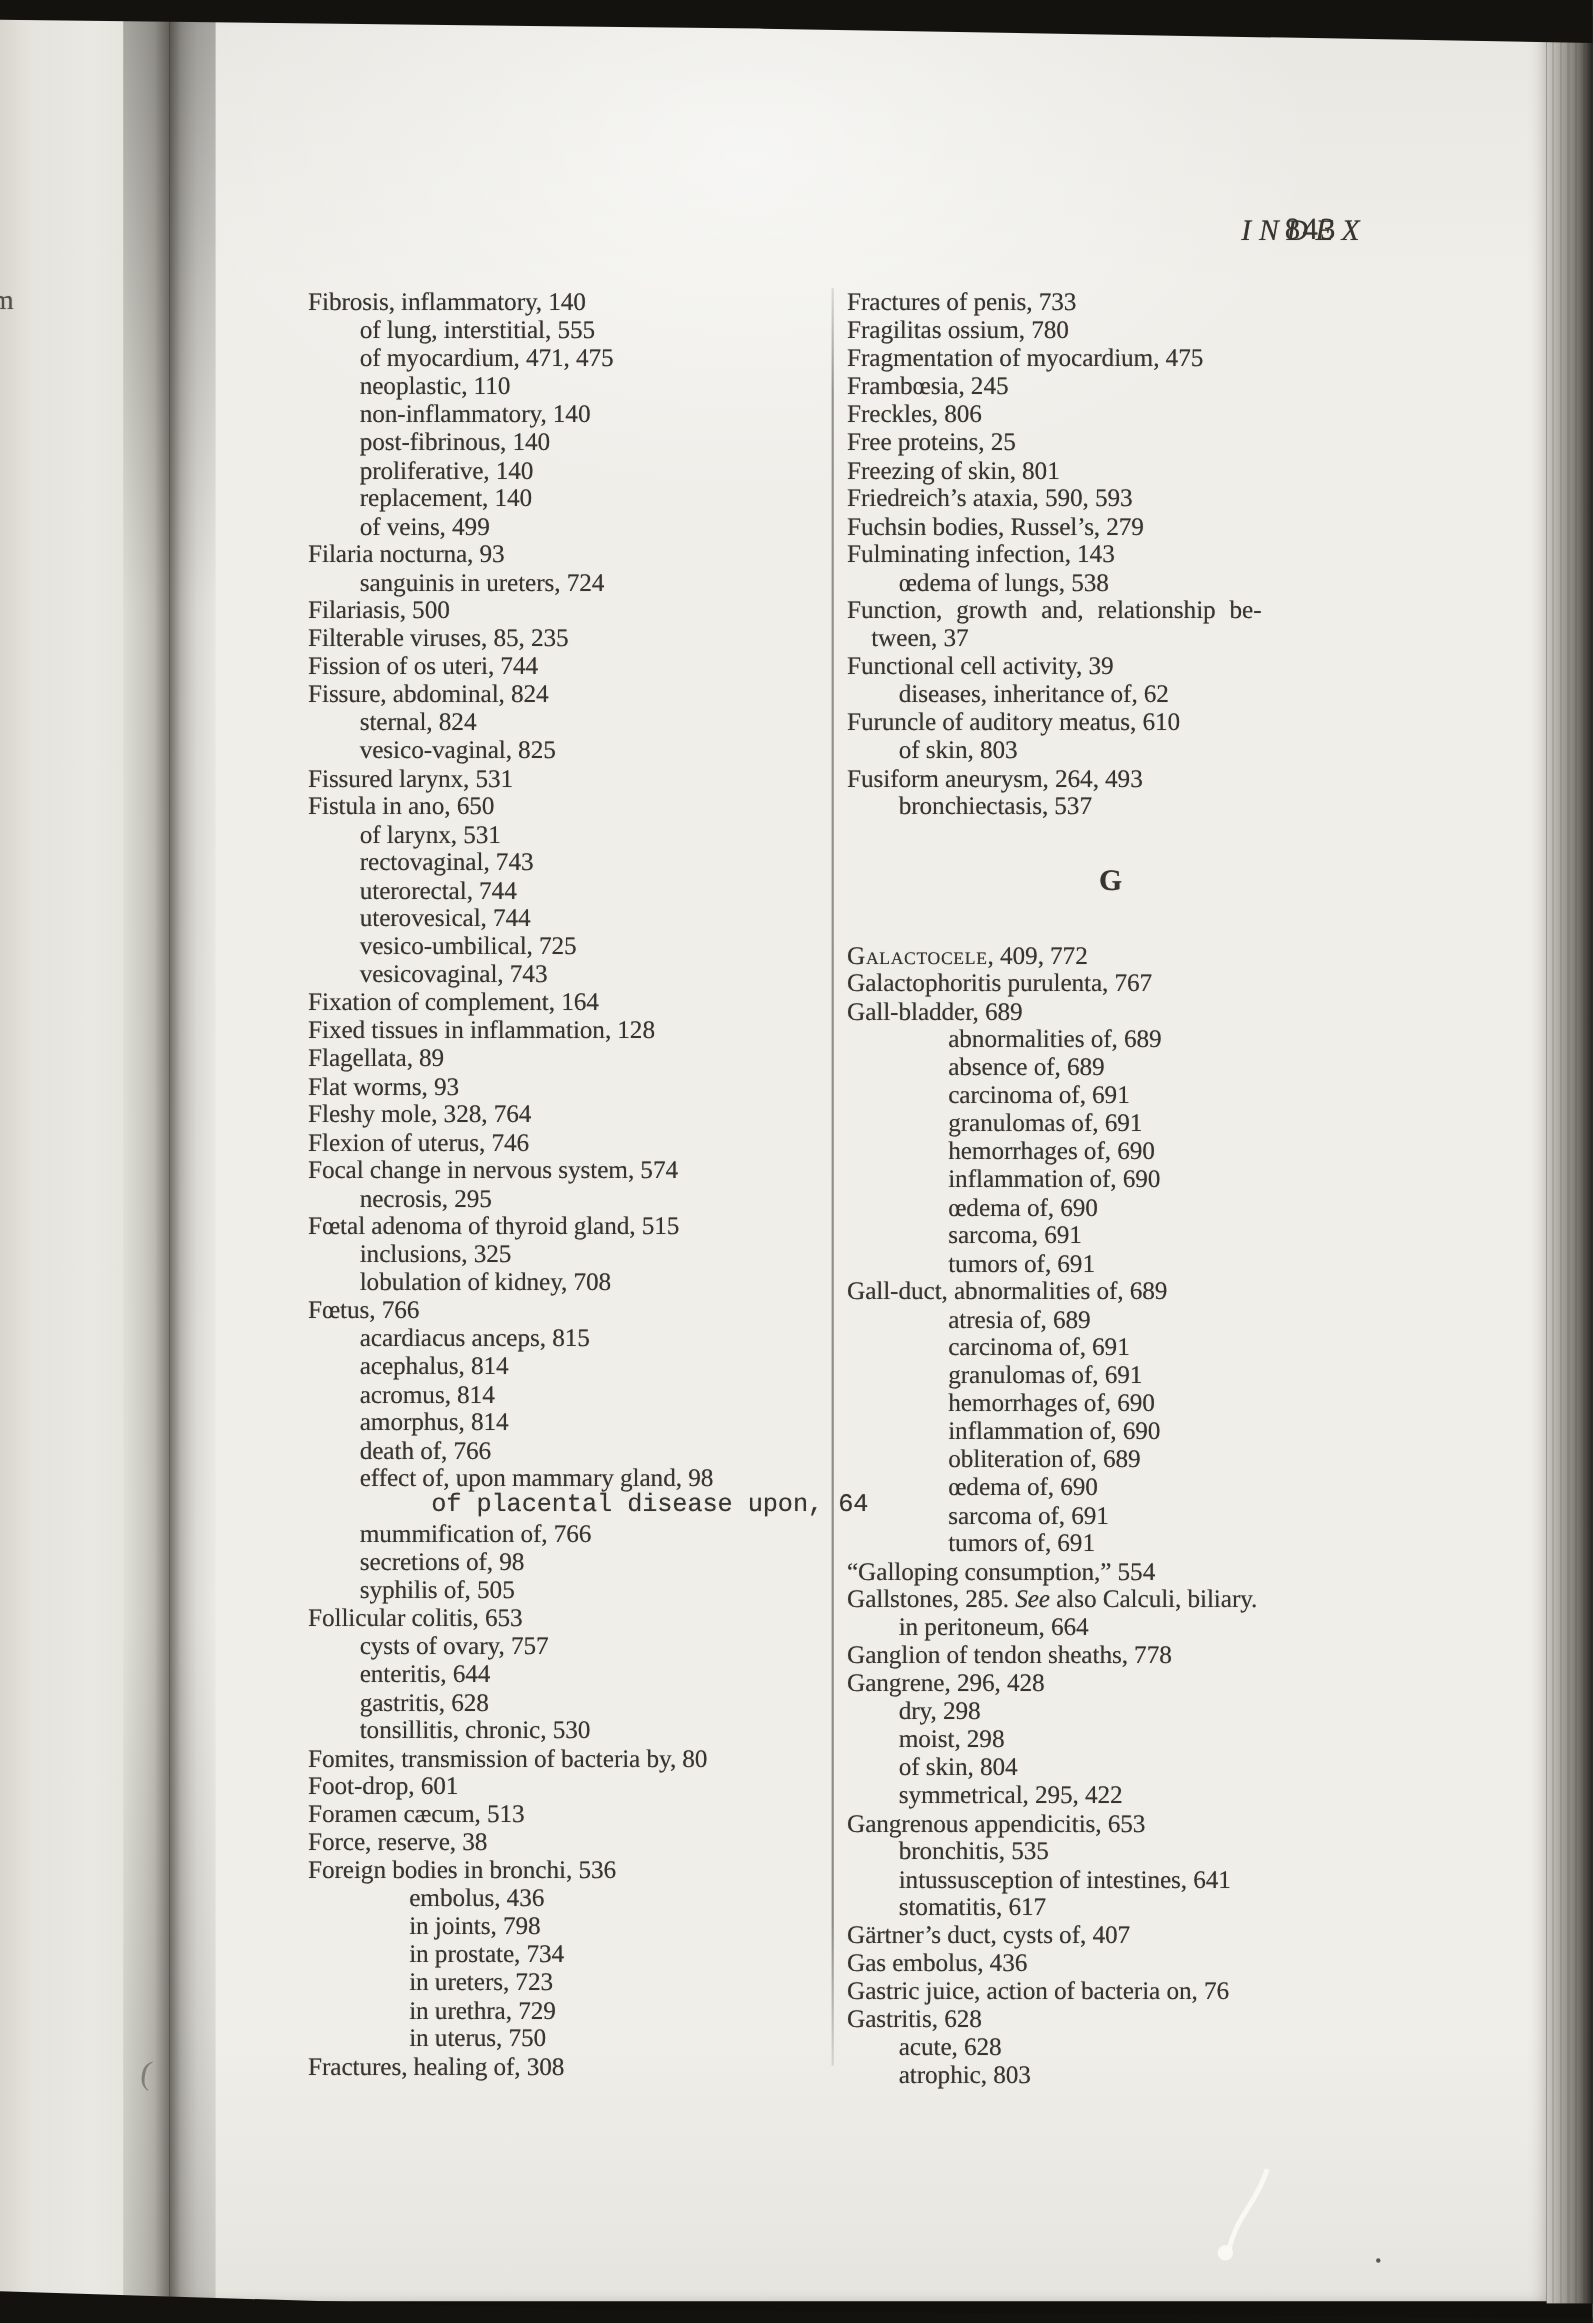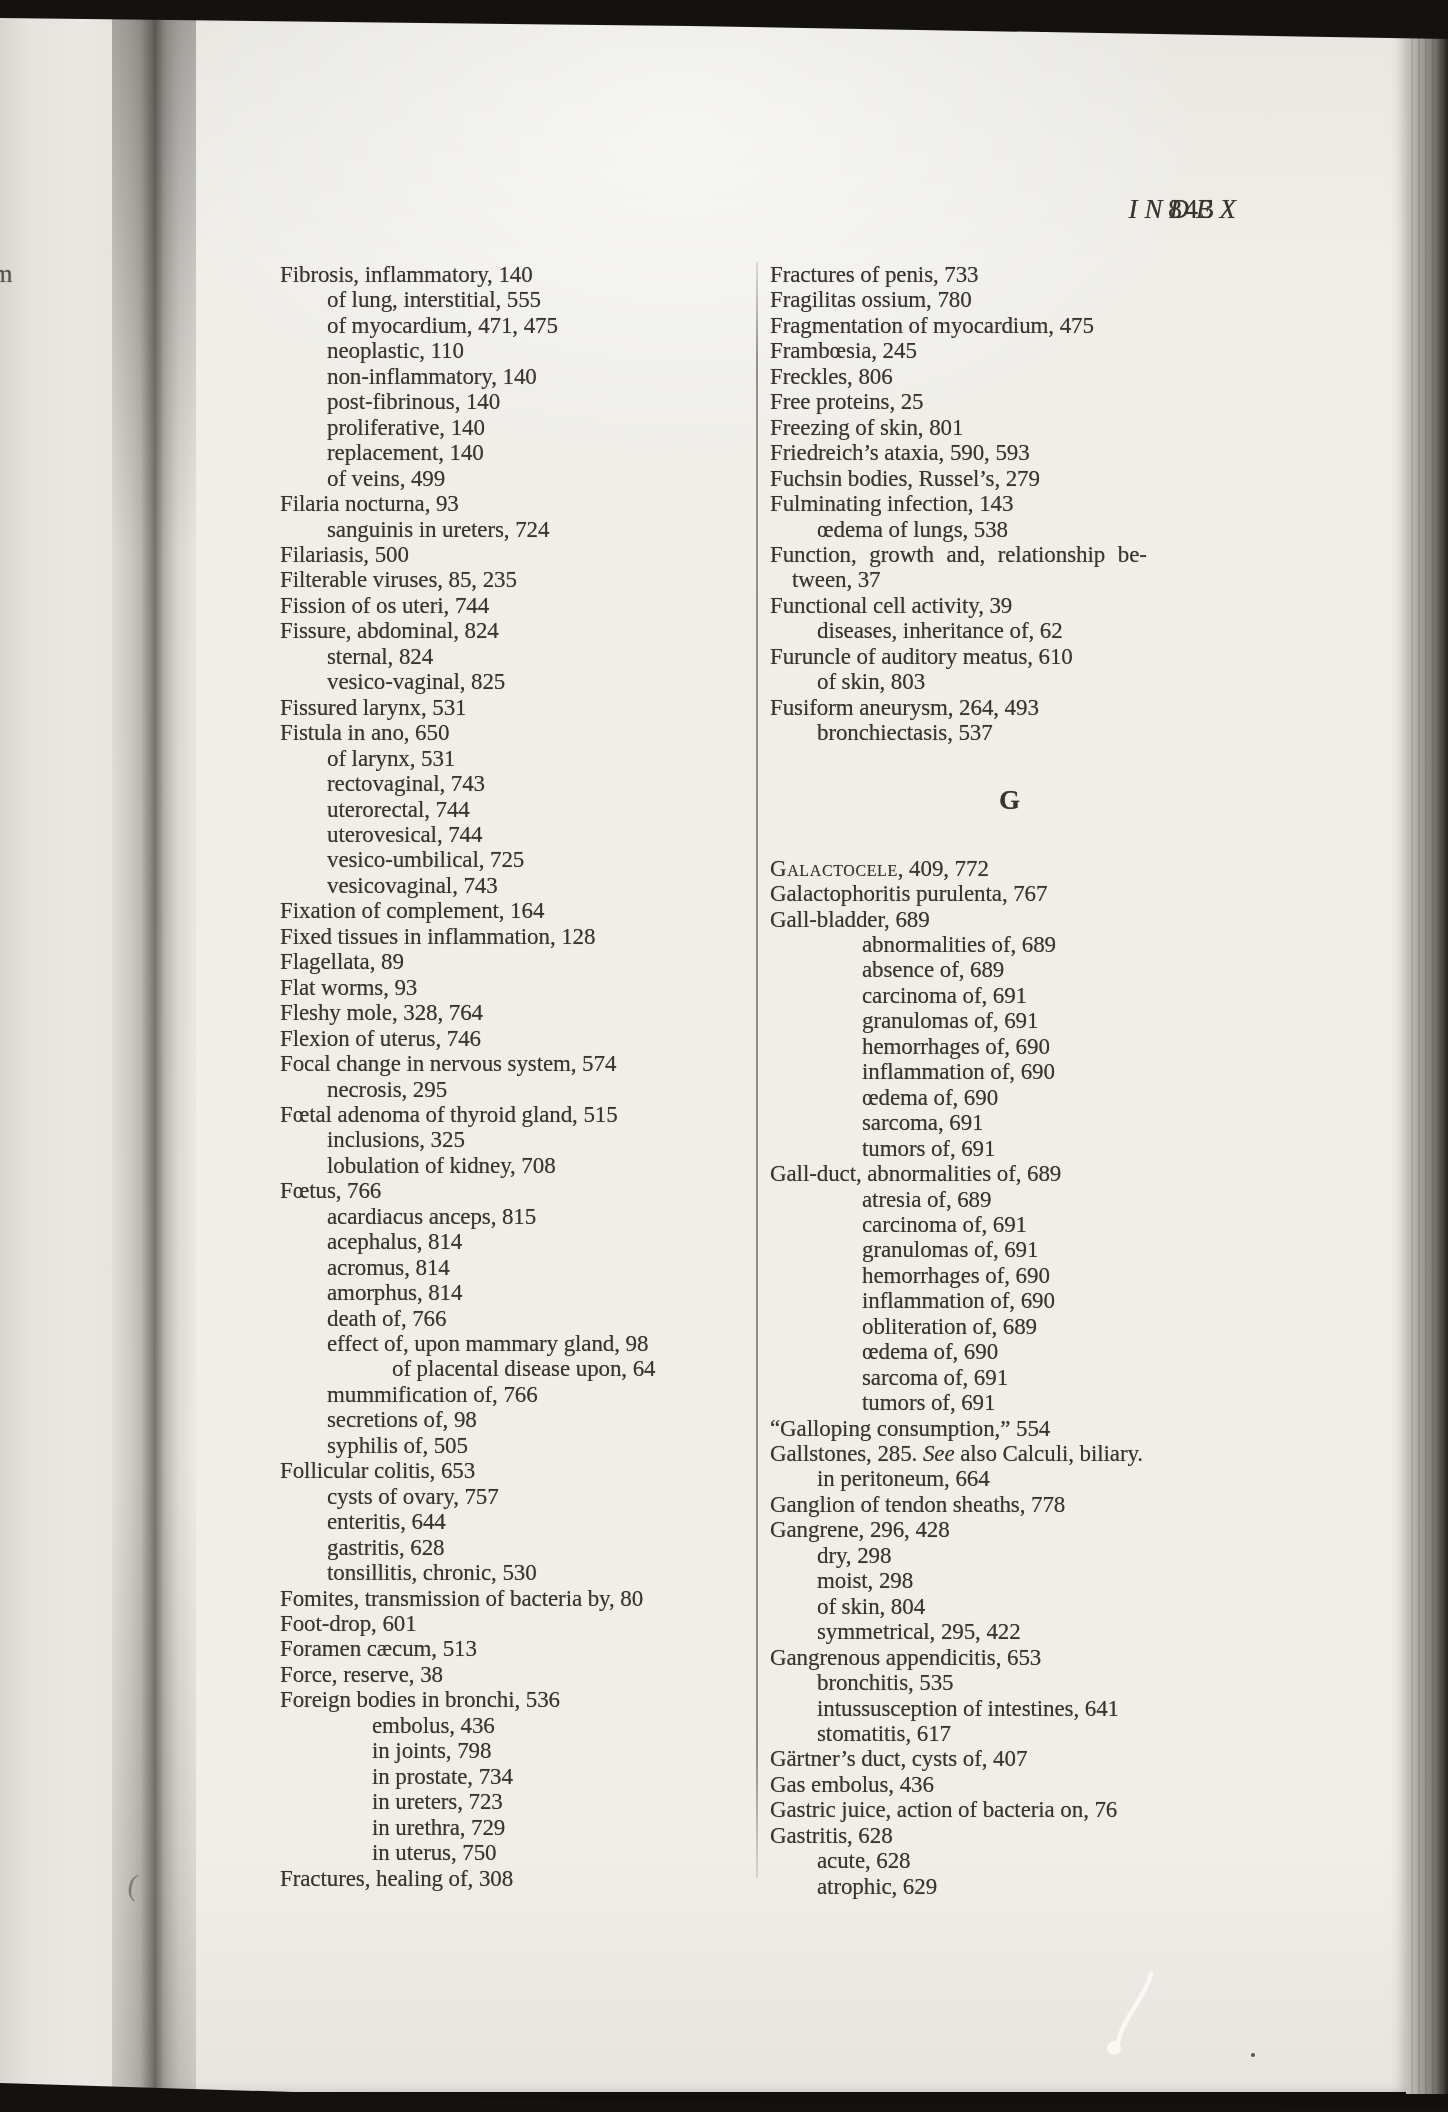--- a/index.html
+++ b/index.html
@@ -66,21 +66,21 @@
   .col-left{left:280px;width:462px;}
   .col-right{left:770px;width:480px;}
   .ln{
     font-size:23px;line-height:25.45px;white-space:nowrap;
     letter-spacing:-.1px;
     text-shadow:0 0 .7px rgba(56,53,47,.55);
   }
   .ind0{padding-left:0;}
   .ind1{padding-left:47px;}
   .ind2{padding-left:92px;}
-  .ind3{padding-left:112px;}
+  .ind3{padding-left:112px;font-family:Liberation Mono, monospace;}
   .indc{padding-left:22px;}
   .wide{word-spacing:7px;}
   .em{font-style:italic;}
   .sc{font-variant:small-caps;letter-spacing:.6px;}
   .gsec{
     height:110px;display:flex;align-items:center;justify-content:center;
     font-size:27px;font-weight:bold;letter-spacing:1px;
     text-shadow:0 0 .7px rgba(56,53,47,.55);
   }
   
@@ -238,21 +238,21 @@
         <div class="ln ind1">symmetrical, 295, 422</div>
         <div class="ln ind0">Gangrenous appendicitis, 653</div>
         <div class="ln ind1">bronchitis, 535</div>
         <div class="ln ind1">intussusception of intestines, 641</div>
         <div class="ln ind1">stomatitis, 617</div>
         <div class="ln ind0">Gärtner’s duct, cysts of, 407</div>
         <div class="ln ind0">Gas embolus, 436</div>
         <div class="ln ind0">Gastric juice, action of bacteria on, 76</div>
         <div class="ln ind0">Gastritis, 628</div>
         <div class="ln ind1">acute, 628</div>
-        <div class="ln ind1">atrophic, 629</div>
+        <div class="ln ind1">atrophic, 803</div>
       </div>
   </div>
 </div>
 
 <svg class="bars" width="1448" height="2112" viewBox="0 0 1448 2112">
   <polygon points="0,0 1448,0 1448,39 690,26 0,18" fill="#14120f"></polygon>
   <polygon points="0,2112 0,2083 520,2099 1020,2104 1448,2107 1448,2112" fill="#14120f"></polygon>
   <path d="M1152,1972 C1142,2004 1124,2014 1117,2046" stroke="#fbfaf5" stroke-width="4.5" fill="none" opacity="0.9"></path>
   <circle cx="1114" cy="2048" r="7" fill="#fbfaf5" opacity="0.85"></circle>
 </svg>

